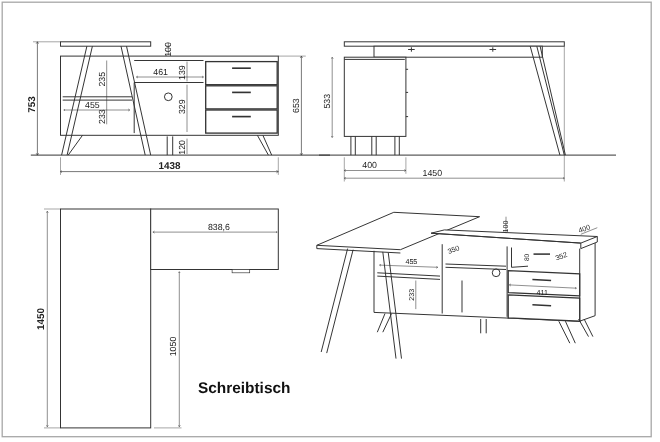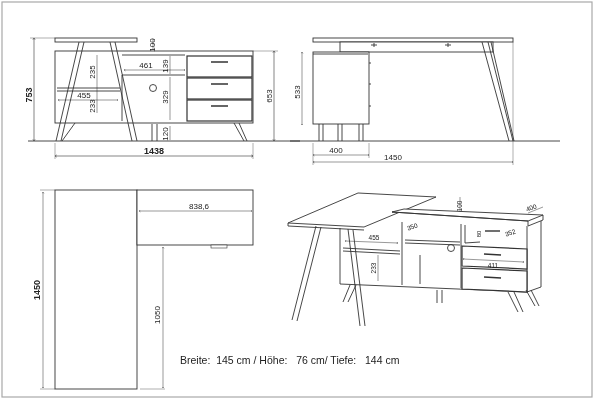--- a/index.html
+++ b/index.html
@@ -201,14 +201,14 @@
     <text class="dim" style="font-size:6.5px" x="374" y="240" text-anchor="middle">455</text>
     <text class="dim" style="font-size:6.5px" transform="translate(376,268) rotate(-90)" text-anchor="middle">233</text>
     <text class="dim" style="font-size:6.5px" transform="translate(413,229) rotate(-20)" text-anchor="middle">350</text>
     <text class="dim" style="font-size:6px" transform="translate(481,234) rotate(-90)" text-anchor="middle">80</text>
     <text class="dim" style="font-size:6.5px" transform="translate(511,235) rotate(-20)" text-anchor="middle">352</text>
     <text class="dim" style="font-size:6.5px" x="493" y="268" text-anchor="middle">411</text>
   </g>
 </svg>
 
 <div class="title-block">
-  <div class="specs">Breite:  145 cm / Höhe:   76 cm/ Tiefe:   144 cm</div>
+  <h1 class="title">Schreibtisch</h1>
 </div>
 
 </body></html>

